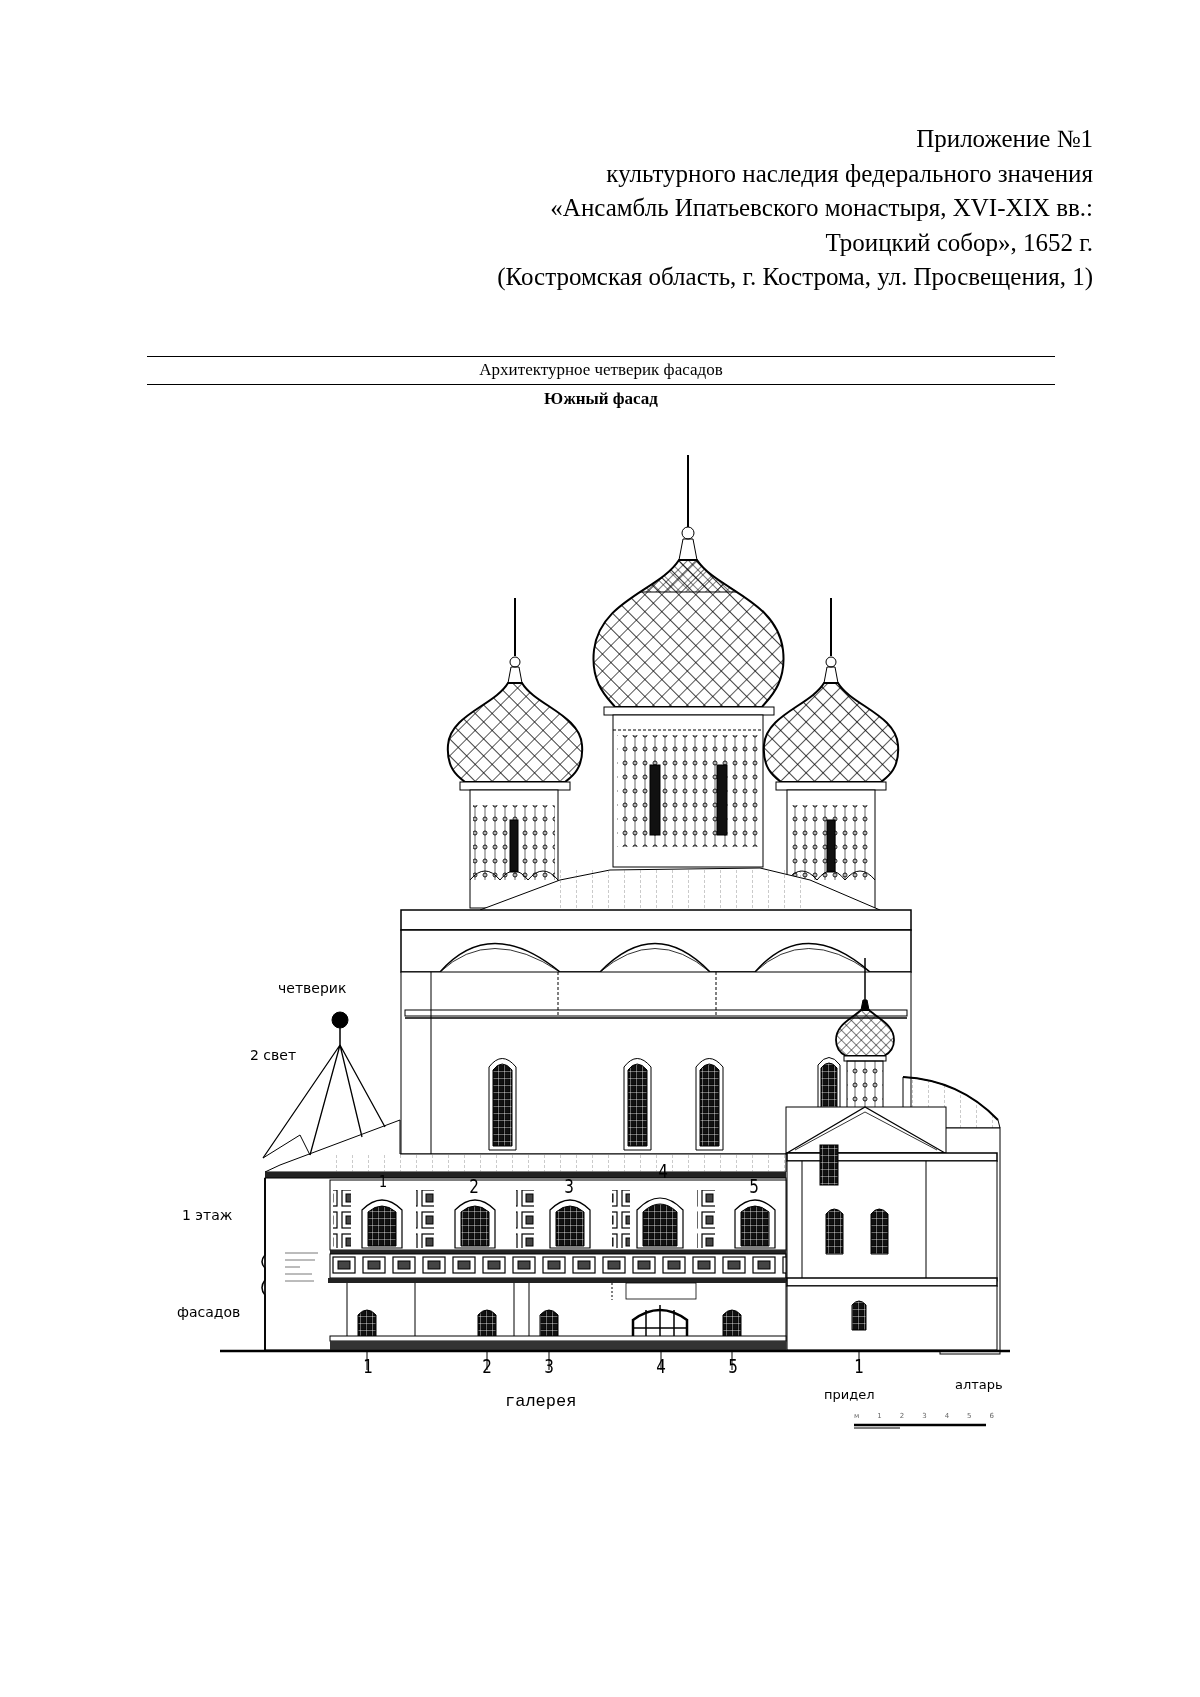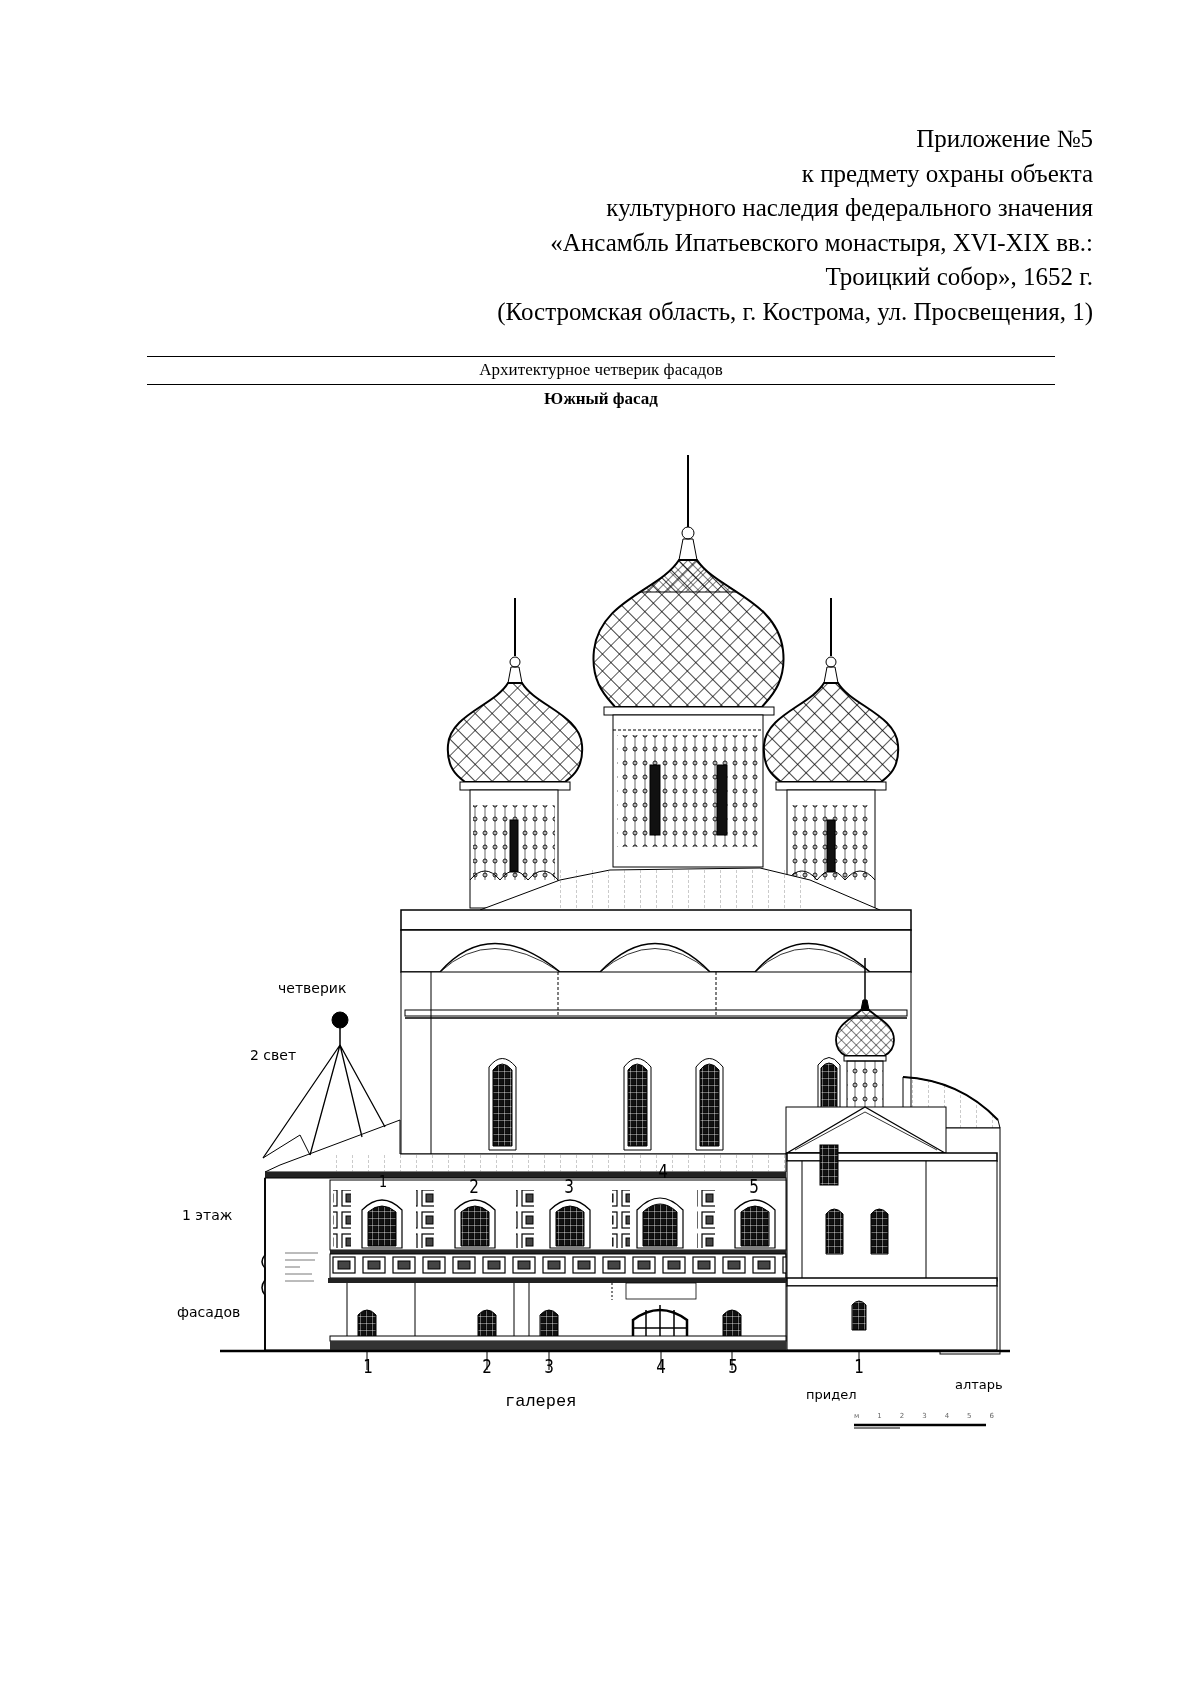--- a/index.html
+++ b/index.html
@@ -9,22 +9,21 @@
   .rule { position: absolute; left: 147px; width: 908px; height: 0; border-top: 1.5px solid #000; }
   .section-title { position: absolute; left: 147px; width: 908px; text-align: center; font-size: 17px; }
   .drawing { position: absolute; left: 0; top: 0; width: 1200px; height: 1697px; }
   .lbl { position: absolute; font-family: "DejaVu Sans", sans-serif; font-size: 14px; white-space: nowrap; }
   .num { position: absolute; font-family: "DejaVu Sans", sans-serif; font-size: 19px; transform: scaleX(0.8); }
 </style>
 </head>
 <body>
 
 <div class="header">
-  <div>Приложение №5</div>
-  <div>к предмету охраны объекта</div>
+  <div>Приложение №1</div>
   <div>культурного наследия федерального значения</div>
   <div>«Ансамбль Ипатьевского монастыря, XVI-XIX вв.:</div>
   <div>Троицкий собор», 1652 г.</div>
   <div>(Костромская область, г. Кострома, ул. Просвещения, 1)</div>
 </div>
 
 <div class="rule" style="top:356px;"></div>
 <div class="section-title" style="top:360px;">Архитектурное четверик  фасадов</div>
 <div class="rule" style="top:384px;"></div>
 <div class="section-title" style="top:389px; font-weight:bold;">Южный фасад</div>
@@ -245,21 +244,21 @@
 <div class="num" style="left:748px; top:1175px;">5</div>
 
 <div class="num" style="left:362px; top:1355px;">1</div>
 <div class="num" style="left:481px; top:1355px;">2</div>
 <div class="num" style="left:543px; top:1355px;">3</div>
 <div class="num" style="left:655px; top:1355px;">4</div>
 <div class="num" style="left:727px; top:1355px;">5</div>
 <div class="num" style="left:853px; top:1355px;">1</div>
 
 <div class="lbl" style="left:505px; top:1392px; font-size:17px;font-family:Liberation Mono, monospace;">галерея</div>
-<div class="lbl" style="left:806px; top:1387px; font-size:13px;">придел</div>
+<div class="lbl" style="left:824px; top:1387px; font-size:13px;">придел</div>
 <div class="lbl" style="left:955px; top:1377px; font-size:13px;text-align:right;">алтарь</div>
 
 <div style="position:absolute; left:854px; top:1412px; width:140px; display:flex; justify-content:space-between; font-family:'DejaVu Sans', sans-serif; font-size:7px; color:#666;">
   <span>м</span>
   <span>1</span>
   <span>2</span>
   <span>3</span>
   <span>4</span>
   <span>5</span>
   <span>6</span>

